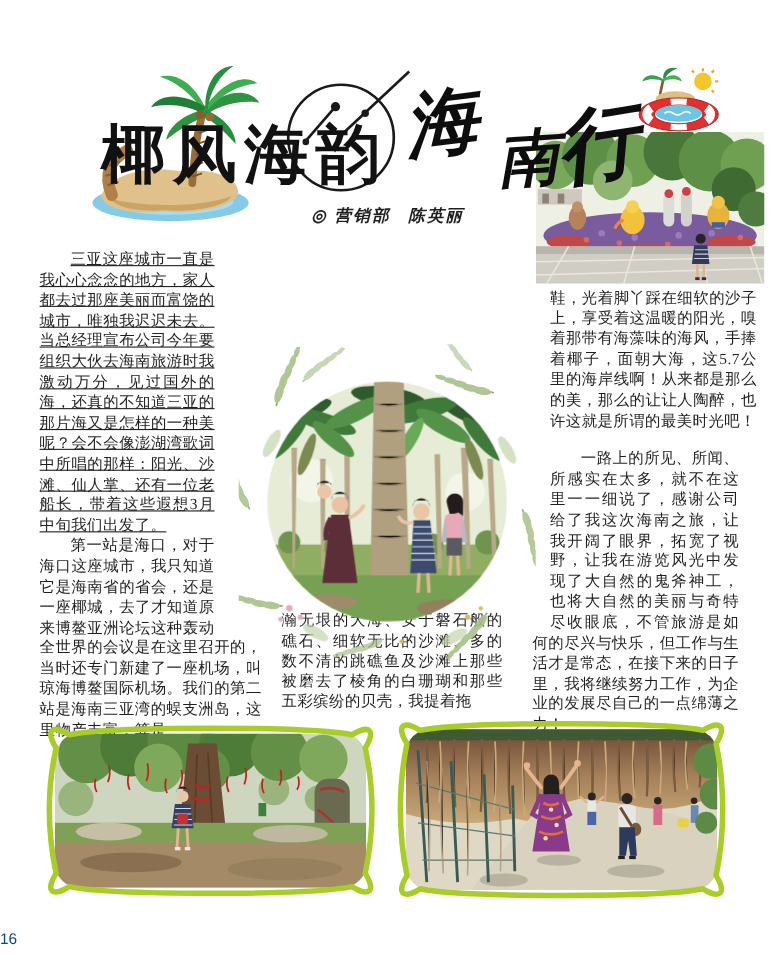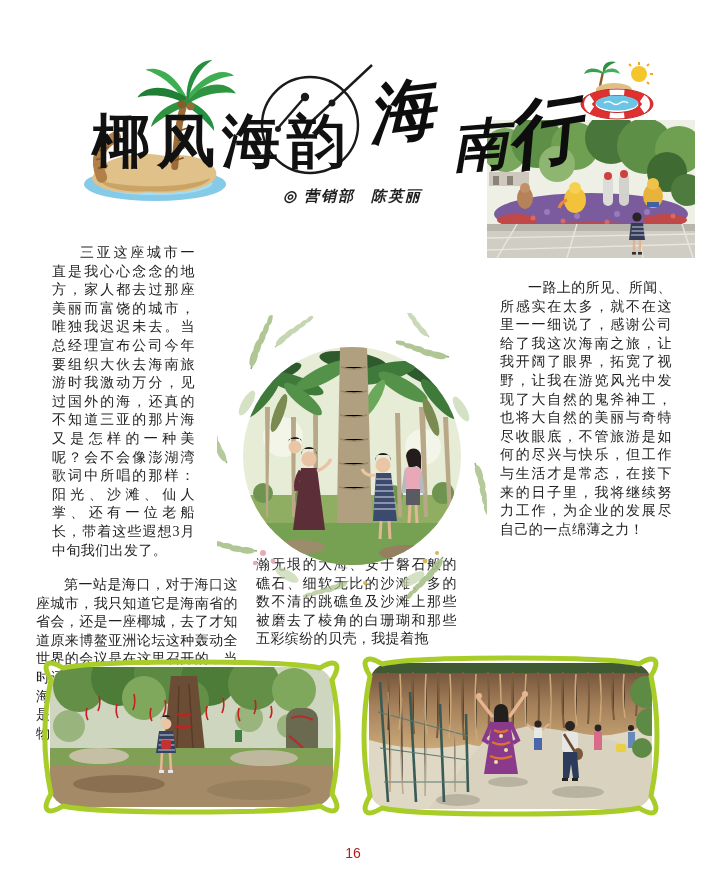--- a/index.html
+++ b/index.html
@@ -47,22 +47,22 @@
 
   
   .wreath{position:absolute;left:217px;top:313px;z-index:1;pointer-events:none;}
   .photo-circle{position:absolute;left:243px;top:347px;width:218px;height:218px;
                 border-radius:50%;overflow:hidden;z-index:2;}
 
   
   .photo-bl{position:absolute;left:39px;top:656px;z-index:1;}
   .photo-br{position:absolute;left:358px;top:652px;z-index:1;}
 
-  .page-number{position:absolute;left:0;right:0;top:845px;text-align:center;
-               font-family:"Liberation Sans",sans-serif;font-size:14px;color:#b91c1c;}
+  .page-number{position:absolute;left:0;right:0;top:845px;
+               font-family:"Liberation Sans",sans-serif;font-size:14px;color:#0c4a6e;}
 </style>
 </head>
 <body>
 
 <div id="page">
 
 
   <span class="palm-island">
     <svg width="158" height="146" viewBox="0 0 160 148">
       <ellipse cx="76" cy="128" rx="72" ry="17" fill="#85cbe8"></ellipse>
@@ -200,21 +200,21 @@
       </g>
     </svg>
   </div>
 
   <div class="byline">
     <span>◎</span><span>营销部</span><span class="author">陈英丽</span>
   </div>
 
   <div class="col1">
     <div class="spacer-r"></div>
-    <p class="colp indent" style="margin:16px;">三亚这座城市一直是我心心念念的地方，家人都去过那座美丽而富饶的城市，唯独我迟迟未去。当总经理宣布公司今年要组织大伙去海南旅游时我激动万分，见过国外的海，还真的不知道三亚的那片海又是怎样的一种美呢？会不会像澎湖湾歌词中所唱的那样：阳光、沙滩、仙人掌、还有一位老船长，带着这些遐想3月中旬我们出发了。</p>
+    <p class="colp indent" style="margin:0;text-decoration:underline;">三亚这座城市一直是我心心念念的地方，家人都去过那座美丽而富饶的城市，唯独我迟迟未去。当总经理宣布公司今年要组织大伙去海南旅游时我激动万分，见过国外的海，还真的不知道三亚的那片海又是怎样的一种美呢？会不会像澎湖湾歌词中所唱的那样：阳光、沙滩、仙人掌、还有一位老船长，带着这些遐想3月中旬我们出发了。</p>
     <p class="colp indent" style="margin:0;">第一站是海口，对于海口这座城市，我只知道它是海南省的省会，还是一座椰城，去了才知道原来博鳌亚洲论坛这种轰动全世界的会议是在这里召开的，当时还专门新建了一座机场，叫琼海博鳌国际机场。我们的第二站是海南三亚湾的蜈支洲岛，这里物产丰富，算是</p>
   </div>
 
 
   <span class="wreath">
     <svg width="270" height="286" viewBox="0 0 270 286">
       <defs>
         <g id="fern">
           <path d="M0,0 Q20,-8 42,-14" fill="none" stroke="#87a066" stroke-width="1.2"></path>
           <g fill="#a9c08a">
@@ -353,20 +353,21 @@
       </g>
     </svg>
   </div>
 
   <div class="col2b">
     <p class="colp" style="margin:0;">瀚无垠的大海、安于磐石般的礁石、细软无比的沙滩、多的数不清的跳礁鱼及沙滩上那些被磨去了棱角的白珊瑚和那些五彩缤纷的贝壳，我提着拖</p>
   </div>
 
   <div class="col3">
     <div class="spacer-l"></div>
+    <p class="colp" style="margin:0;">鞋，光着脚丫踩在细软的沙子上，享受着这温暖的阳光，嗅着那带有海藻味的海风，手捧着椰子，面朝大海，这5.7公里的海岸线啊！从来都是那么的美，那么的让让人陶醉，也许这就是所谓的最美时光吧！</p>
     <p class="colp indent" style="margin:16px;">一路上的所见、所闻、所感实在太多，就不在这里一一细说了，感谢公司给了我这次海南之旅，让我开阔了眼界，拓宽了视野，让我在游览风光中发现了大自然的鬼斧神工，也将大自然的美丽与奇特尽收眼底，不管旅游是如何的尽兴与快乐，但工作与生活才是常态，在接下来的日子里，我将继续努力工作，为企业的发展尽自己的一点绵薄之力！</p>
   </div>
 
   <span class="photo-bl">
     <svg width="305" height="162" viewBox="0 0 305 162">
       <defs>
           <clipPath id="clipL">
             <rect x="11" y="11" width="283" height="140" rx="22"></rect>
           </clipPath>
         </defs>

